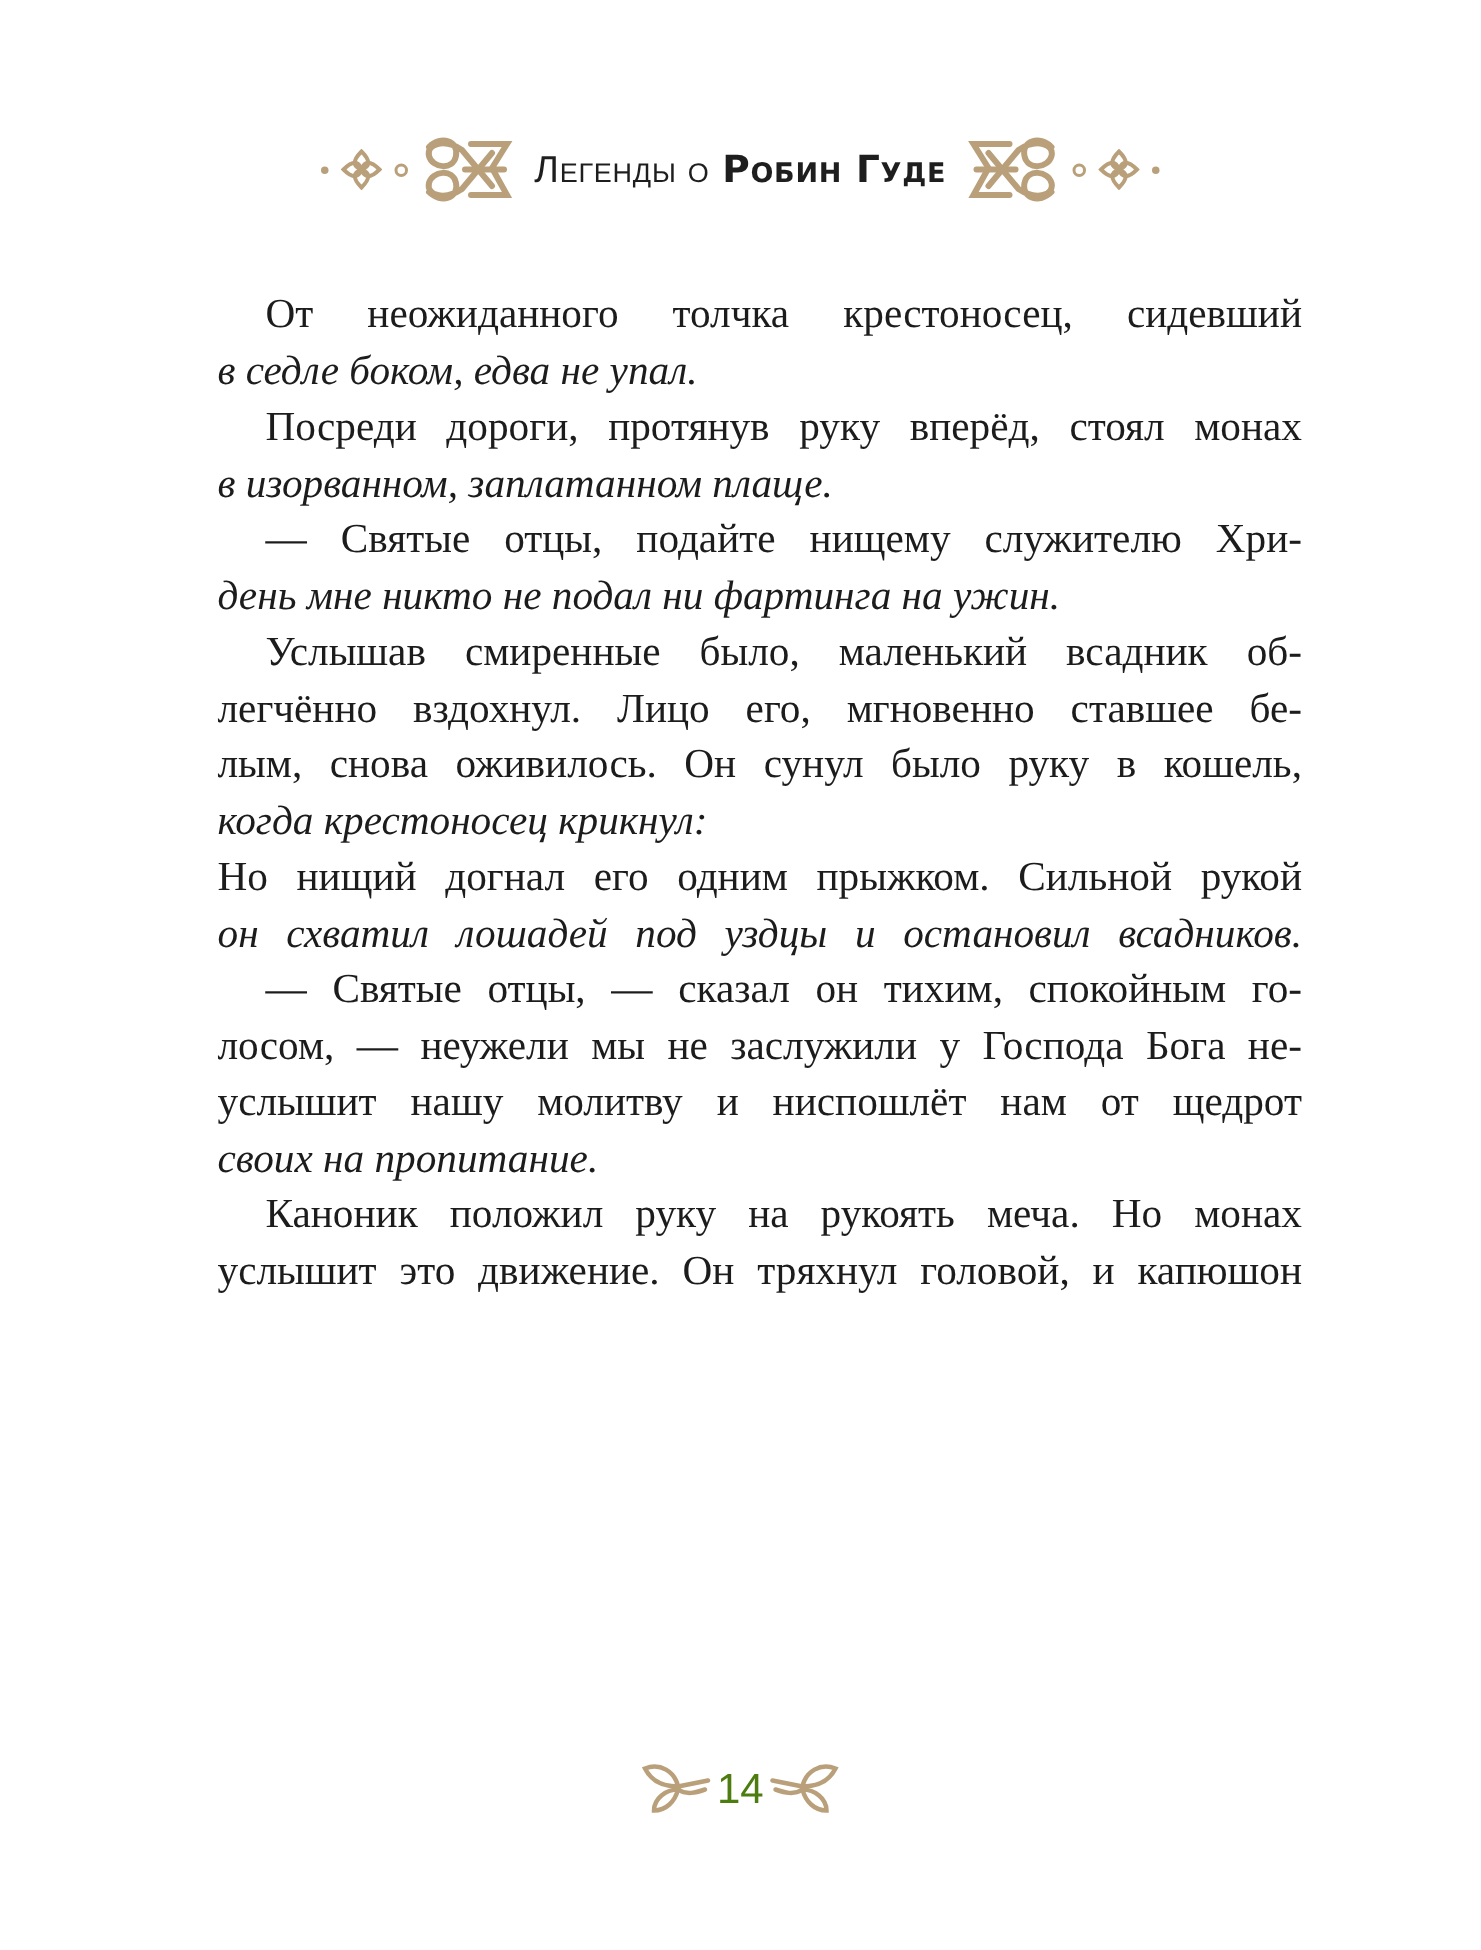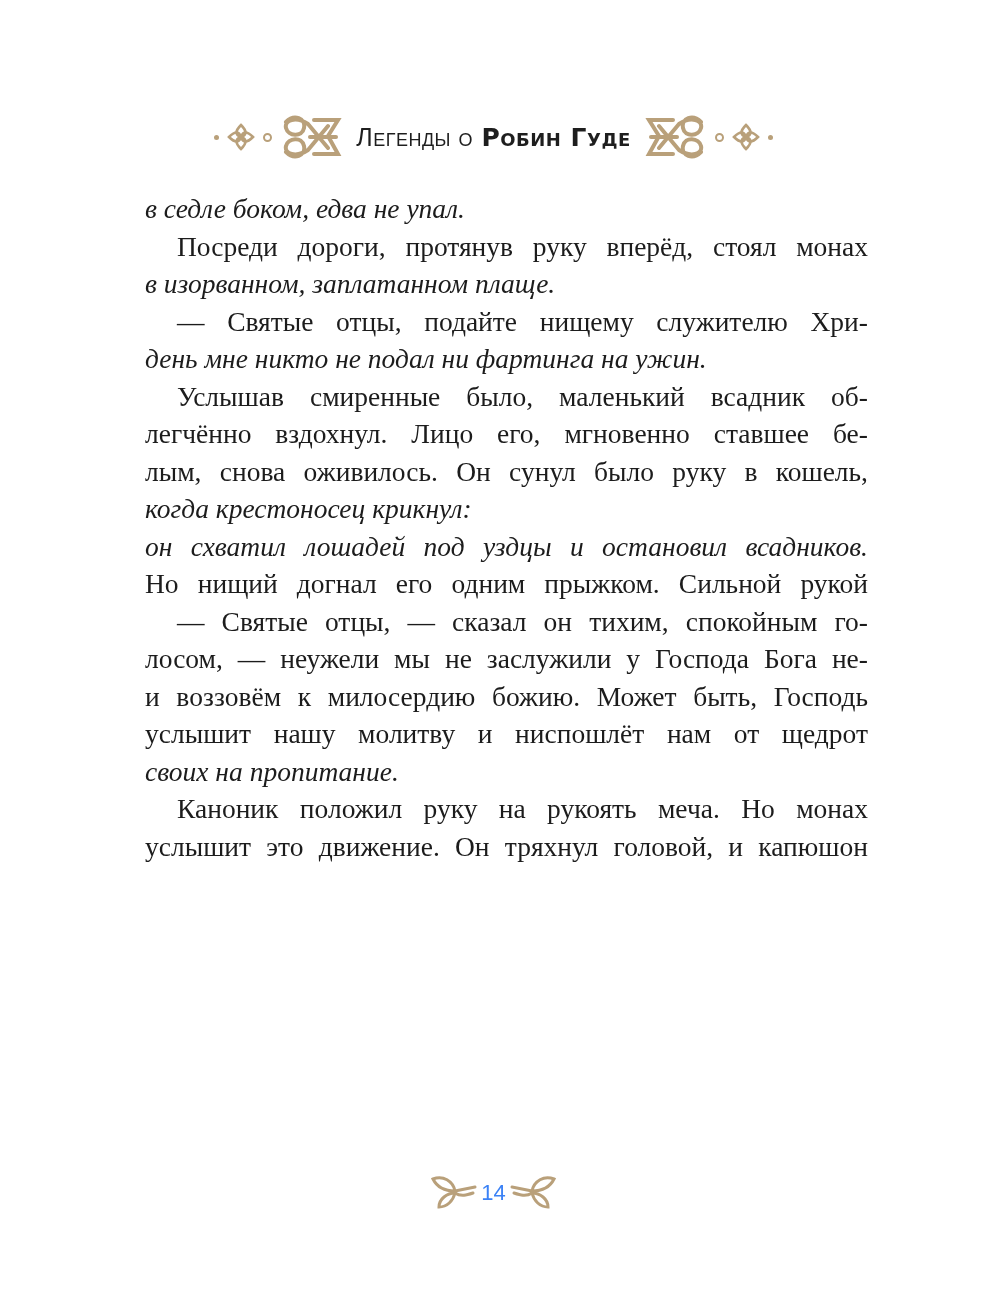--- a/index.html
+++ b/index.html
@@ -1,18 +1,18 @@
 <!DOCTYPE html>
 <html><head>
 <meta charset="utf-8">
 <style>
   html, body { margin: 0; padding: 0; background: #ffffff; }
   body { width: 987px; height: 1300px; position: relative; overflow: hidden; }
   .header {
-    position: absolute; left: 0; top: 112px; width: 987px; height: 50px;
+    position: absolute; left: 0; top: 88px; width: 987px; height: 50px;
     display: flex; align-items: center; justify-content: center;
   }
   .orn { display: inline-block; }
   .dot { width: 5px; height: 5px; border-radius: 50%; background: #b9a07a; margin: 0 8px; }
   .ring { width: 9px; height: 9px; border-radius: 50%; border: 2px solid #b9a07a; box-sizing: border-box; margin: 0 8px; }
   .title {
     margin: 0 14px; font-family: "DejaVu Sans", sans-serif; font-size: 25px; color: #1e1e1e;
     letter-spacing: 0.5px; white-space: nowrap;
   }
   .title .thin { font-weight: 300; font-variant: small-caps; font-family: "Liberation Sans", sans-serif; }
@@ -23,21 +23,21 @@
   }
   .text p { margin: 0; text-align: justify; text-align-last: left; }
   .text p .ln { display: block; text-align: justify; text-align-last: justify; }
   .text p .ln.last { text-align-last: left; font-style: italic; }
   .text p .ln.first { text-indent: 32px; }
   .footer {
     position: absolute; left: 0; top: 1168px; width: 987px; height: 50px;
     display: flex; align-items: center; justify-content: center;
   }
   .pagenum {
-    font-family: "Liberation Sans", sans-serif; font-size: 22px; color: #3b82f6; margin: 0 4px;
+    font-family: "Liberation Sans", sans-serif; font-size: 28px; color: #4d7c0f; margin: 0 4px;
   }
 </style>
 </head>
 <body>
 
 <div class="header">
   <span class="orn dot"></span>
   <svg class="orn" width="28" height="28" viewBox="0 0 28 28">
     <g fill="none" stroke="#b9a07a" stroke-width="2.6" stroke-linecap="round">
       <path d="M14 2 C8 8, 8 12, 14 14 C20 12, 20 8, 14 2 Z"></path>
@@ -74,44 +74,44 @@
       <path d="M14 26 C8 20, 8 16, 14 14 C20 16, 20 20, 14 26 Z"></path>
       <path d="M2 14 C8 8, 12 8, 14 14 C12 20, 8 20, 2 14 Z"></path>
       <path d="M26 14 C20 8, 16 8, 14 14 C16 20, 20 20, 26 14 Z"></path>
     </g>
   </svg>
   <span class="orn dot"></span>
 </div>
 
 <div class="text">
   <p>
+    <span class="ln first">От неожиданного толчка крестоносец, сидевший</span>
     <span class="ln last">в седле боком, едва не упал.</span>
   </p>
   <p>
     <span class="ln first">Посреди дороги, протянув руку вперёд, стоял монах</span>
     <span class="ln last">в изорванном, заплатанном плаще.</span>
   </p>
   <p>
     <span class="ln first">— Святые отцы, подайте нищему служителю Хри-</span>
     <span class="ln last">день мне никто не подал ни фартинга на ужин.</span>
   </p>
   <p>
     <span class="ln first">Услышав смиренные было, маленький всадник об-</span>
     <span class="ln">легчённо вздохнул. Лицо его, мгновенно ставшее бе-</span>
     <span class="ln">лым, снова оживилось. Он сунул было руку в кошель,</span>
     <span class="ln last">когда крестоносец крикнул:</span>
   </p>
   <p>
+    <span class="ln">Но нищий догнал его одним прыжком. Сильной рукой</span>
     <span class="ln last" style="text-align-last: justify;">он схватил лошадей под уздцы и остановил всадников.</span>
-    <span class="ln">Но нищий догнал его одним прыжком. Сильной рукой</span>
   </p>
   <p>
     <span class="ln first">— Святые отцы, — сказал он тихим, спокойным го-</span>
     <span class="ln">лосом, — неужели мы не заслужили у Господа Бога не-</span>
-    <span class="ln">и воззовём к милосердию божию. Может быть, Господь</span>
     <span class="ln">услышит нашу молитву и ниспошлёт нам от щедрот</span>
     <span class="ln last">своих на пропитание.</span>
   </p>
   <p>
     <span class="ln first">Каноник положил руку на рукоять меча. Но монах</span>
     <span class="ln" style="text-align-last: justify;">услышит это движение. Он тряхнул головой, и капюшон</span>
   </p>
 </div>
 
 <div class="footer">

